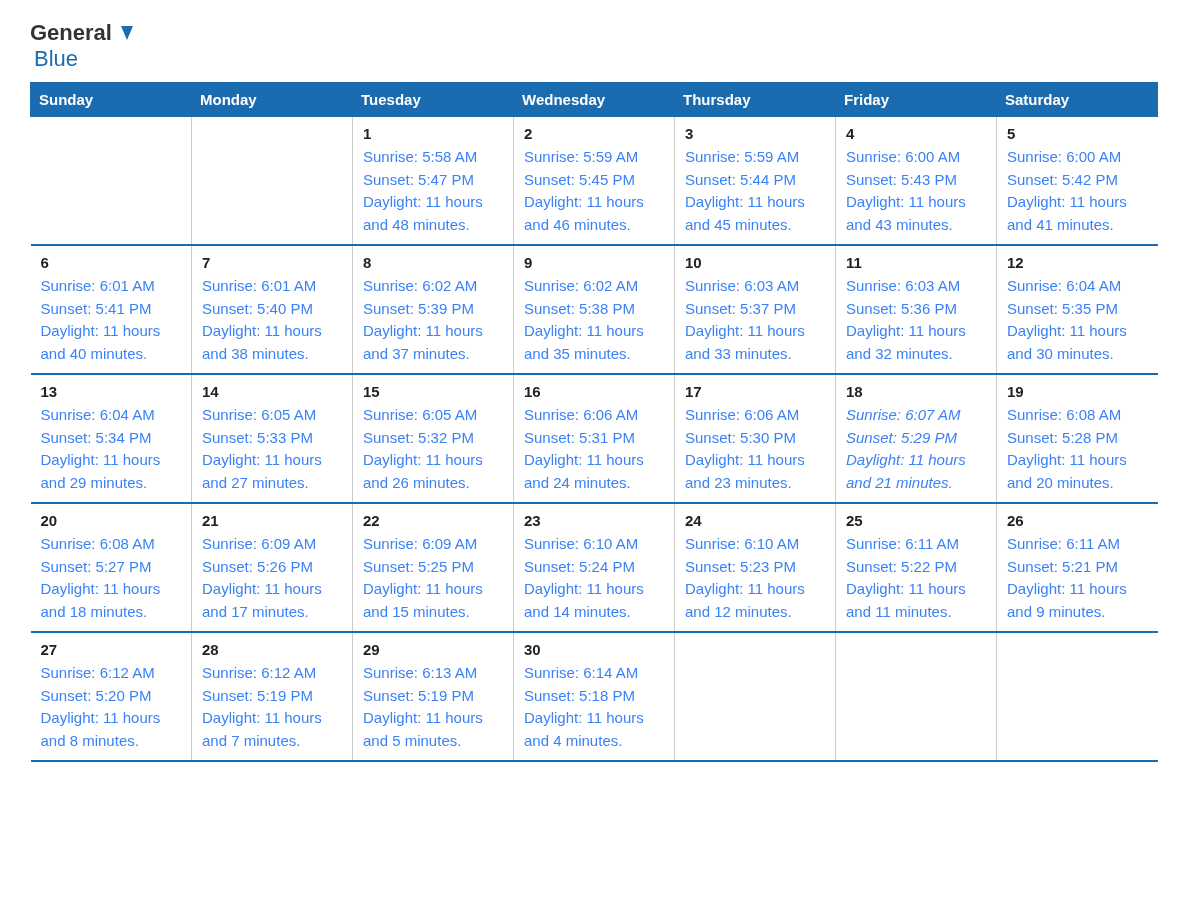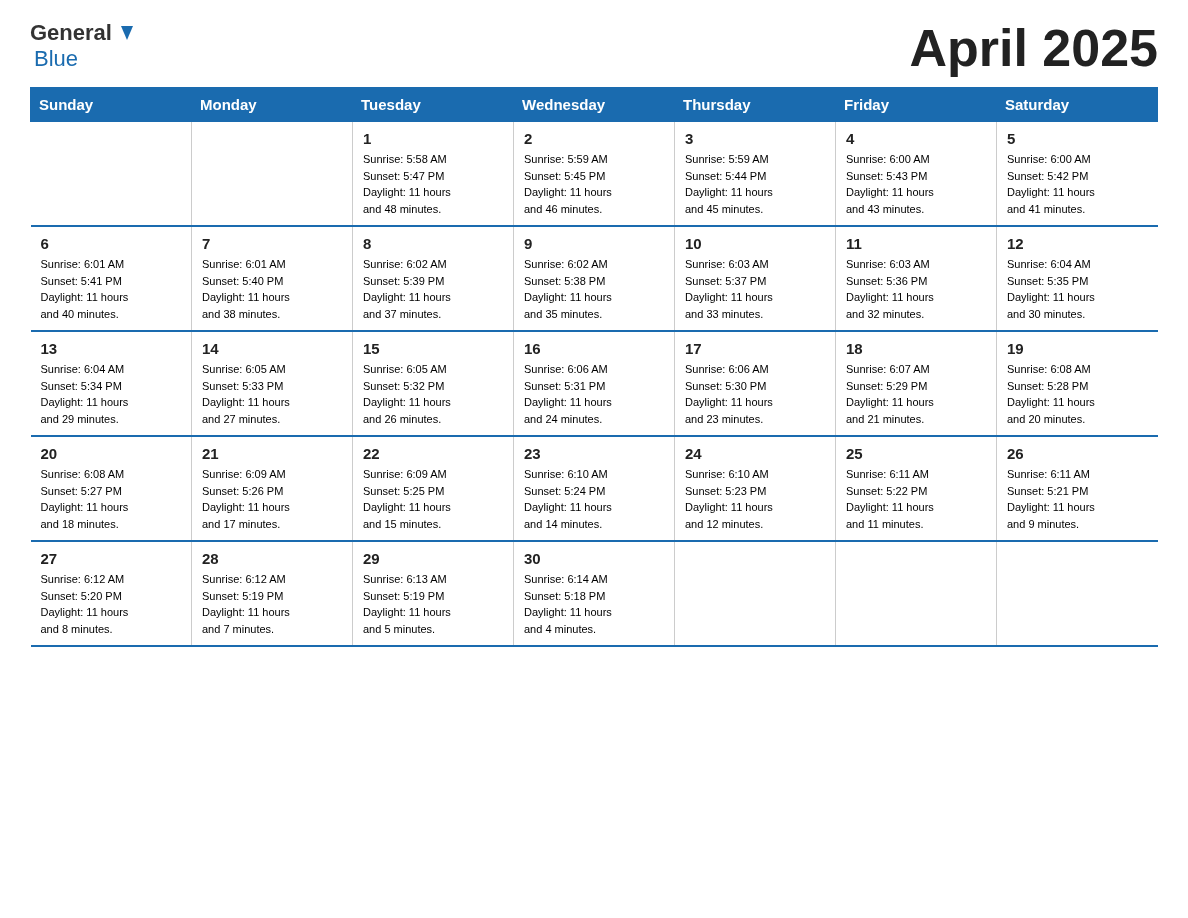--- a/index.html
+++ b/index.html
@@ -73,22 +73,22 @@
       border-right: none;
     }
     .day-number {
       font-size: 15px;
       font-weight: bold;
       color: #222;
       display: block;
       margin-bottom: 4px;
     }
     .day-info {
-      font-size: 11px;
-      color: #000000;
+      font-size: 15px;
+      color: #3b82f6;
       line-height: 1.5;
     }
     .empty-cell {
       background: #fff;
     }
     .logo-wrapper {
       display: flex;
       flex-direction: column;
       align-items: flex-start;
     }
@@ -107,21 +107,20 @@
   <div class="logo-wrapper">
     <div class="logo-line1">
       <span class="logo-text-general">General</span>
       <svg width="22" height="22" viewBox="0 0 22 22">
         <polygon points="5,4 17,4 11,18" fill="#1a6baf"></polygon>
       </svg>
     </div>
     <span class="logo-text-blue" style="margin-left: 4px;">Blue</span>
   </div>
   <div class="header-right">
-    <div class="month-title">April 2025</div>
   </div>
 </div>
 
 <table>
   <thead>
     <tr>
     <th>Sunday</th>
         <th>Monday</th>
         <th>Tuesday</th>
         <th>Wednesday</th>
@@ -252,21 +251,21 @@
         </td>
         <td>
           <span class="day-number">17</span>
           <div class="day-info" style="white-space: pre-line;">Sunrise: 6:06 AM
 Sunset: 5:30 PM
 Daylight: 11 hours
 and 23 minutes.</div>
         </td>
         <td>
           <span class="day-number">18</span>
-          <div class="day-info" style="white-space: pre-line;">Sunrise: 6:07 AM
+          <div class="day-info" style="white-space: pre-line; font-style: italic;">Sunrise: 6:07 AM
 Sunset: 5:29 PM
 Daylight: 11 hours
 and 21 minutes.</div>
         </td>
         <td>
           <span class="day-number">19</span>
           <div class="day-info" style="white-space: pre-line;">Sunrise: 6:08 AM
 Sunset: 5:28 PM
 Daylight: 11 hours
 and 20 minutes.</div>

